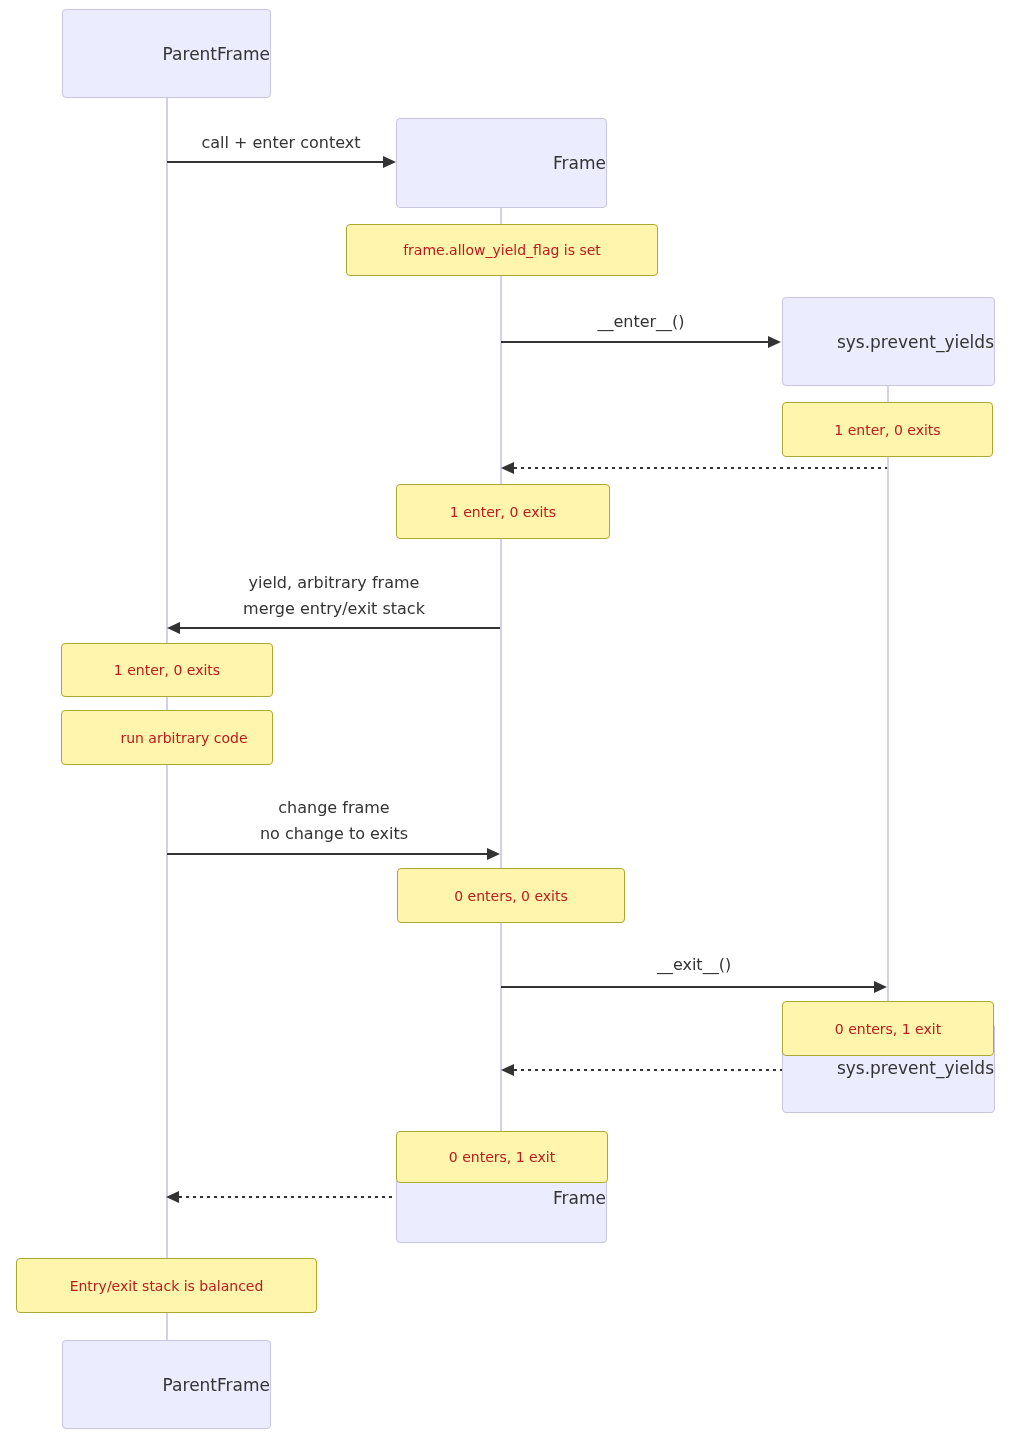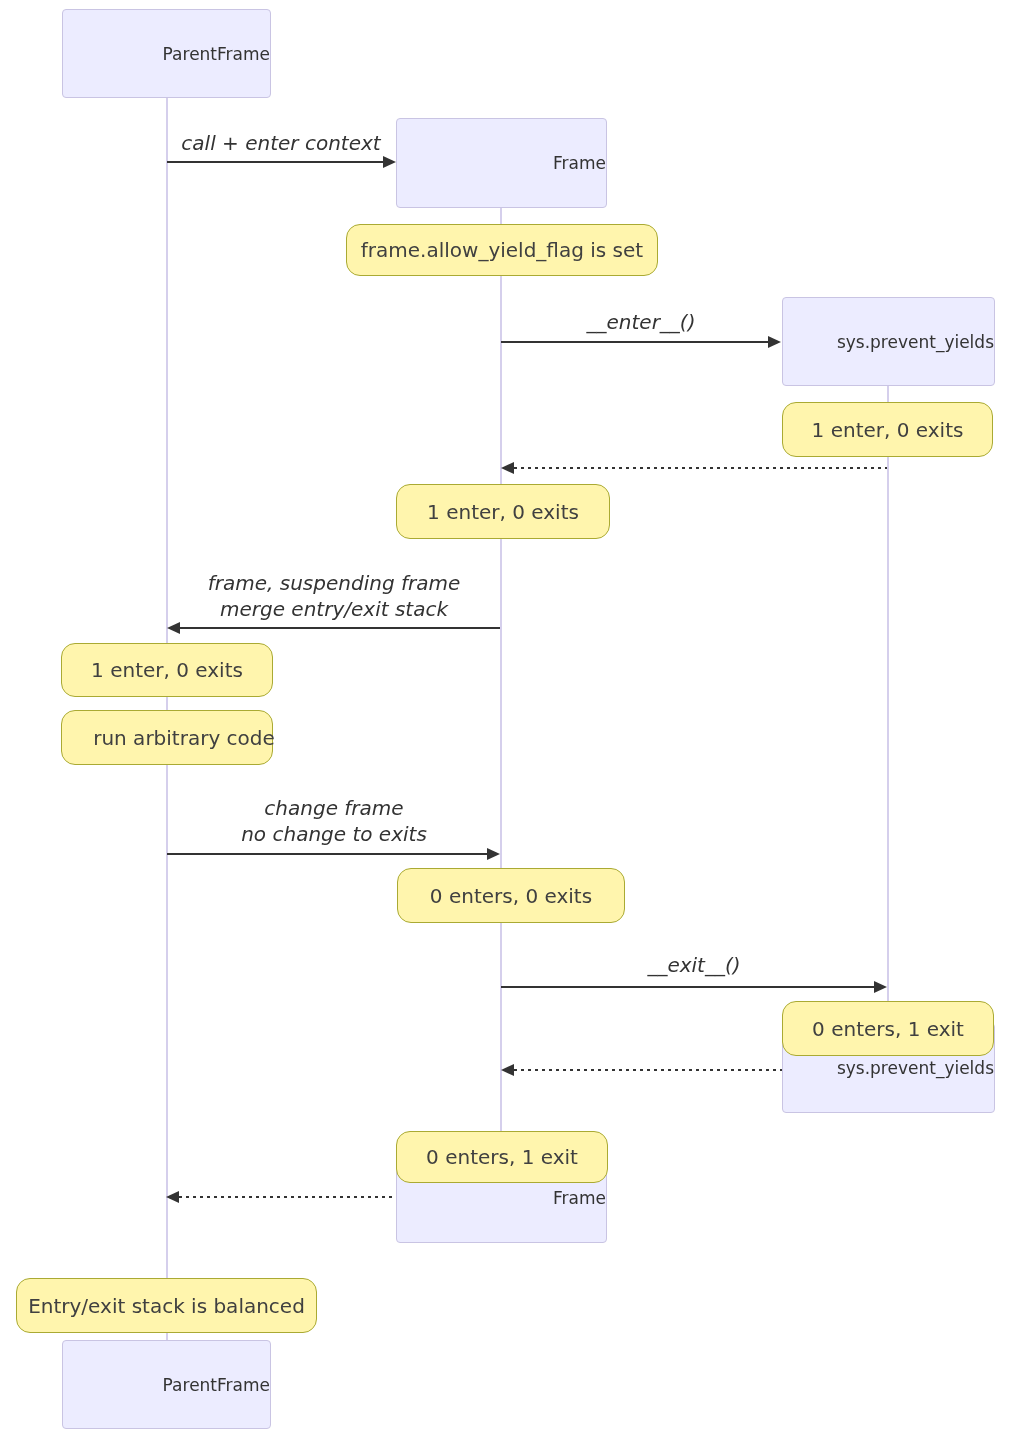--- a/index.html
+++ b/index.html
@@ -61,38 +61,37 @@
     position: absolute;
     width: 0; height: 0;
     border-top: 6px solid transparent;
     border-bottom: 6px solid transparent;
     border-right: 13px solid var(--message);
     z-index: 2;
   }
   .msg-label {
     position: absolute;
     transform: translateX(-50%);
-    font-size: 20px;
+    font-size: 16px;
     line-height: 26px;
     color: var(--text);
     white-space: nowrap;
     text-align: center;
     z-index: 2;
-    font-style: italic;
   }
   .note {
     position: absolute;
     background: var(--note-fill);
     border: 1px solid var(--note-border);
-    border-radius: 14px;
+    border-radius: 4px;
     display: flex;
     align-items: center;
     justify-content: center;
-    font-size: 20px;
-    color: #404040;
+    font-size: 14px;
+    color: #b91c1c;
     white-space: nowrap;
     z-index: 4;
   }
 </style>
 </head>
 <body>
 
 <div id="stage">
 
   <div class="lifeline" style="left:166px; top:98px; height:1242px;"></div>
@@ -104,21 +103,21 @@
   <div class="head-right" style="left:383px; top:156px;"></div>
 
   <div class="msg-label" style="left:641px; top:309px;">__enter__()</div>
   <div class="msg-line" style="left:501px; top:341px; width:267px;"></div>
   <div class="head-right" style="left:768px; top:336px;"></div>
 
   <div class="head-left" style="left:501px; top:462px;"></div>
   <div class="msg-line dashed" style="left:514px; top:467px; width:373px;"></div>
 
   <div class="msg-label" style="left:334px; top:570px;">
-    <div>frame, suspending frame</div>
+    <div>yield, arbitrary frame</div>
     <div>merge entry/exit stack</div>
   </div>
   <div class="msg-line" style="left:180px; top:627px; width:320px;"></div>
   <div class="head-left" style="left:167px; top:622px;"></div>
 
   <div class="msg-label" style="left:334px; top:795px;">
     <div>change frame</div>
     <div>no change to exits</div>
   </div>
   <div class="msg-line" style="left:167px; top:853px; width:320px;"></div>
@@ -170,17 +169,17 @@
   </div>
   <div class="note" style="left:397px; top:868px; width:228px; height:55px;">
     <span>0 enters, 0 exits</span>
   </div>
   <div class="note" style="left:782px; top:1001px; width:212px; height:55px;">
     <span>0 enters, 1 exit</span>
   </div>
   <div class="note" style="left:396px; top:1131px; width:212px; height:52px;">
     <span>0 enters, 1 exit</span>
   </div>
-  <div class="note" style="left:16px; top:1258px; width:301px; height:55px;margin-top:20px;">
+  <div class="note" style="left:16px; top:1258px; width:301px; height:55px;">
     <span>Entry/exit stack is balanced</span>
   </div>
 
 </div>
 
 </body></html>

